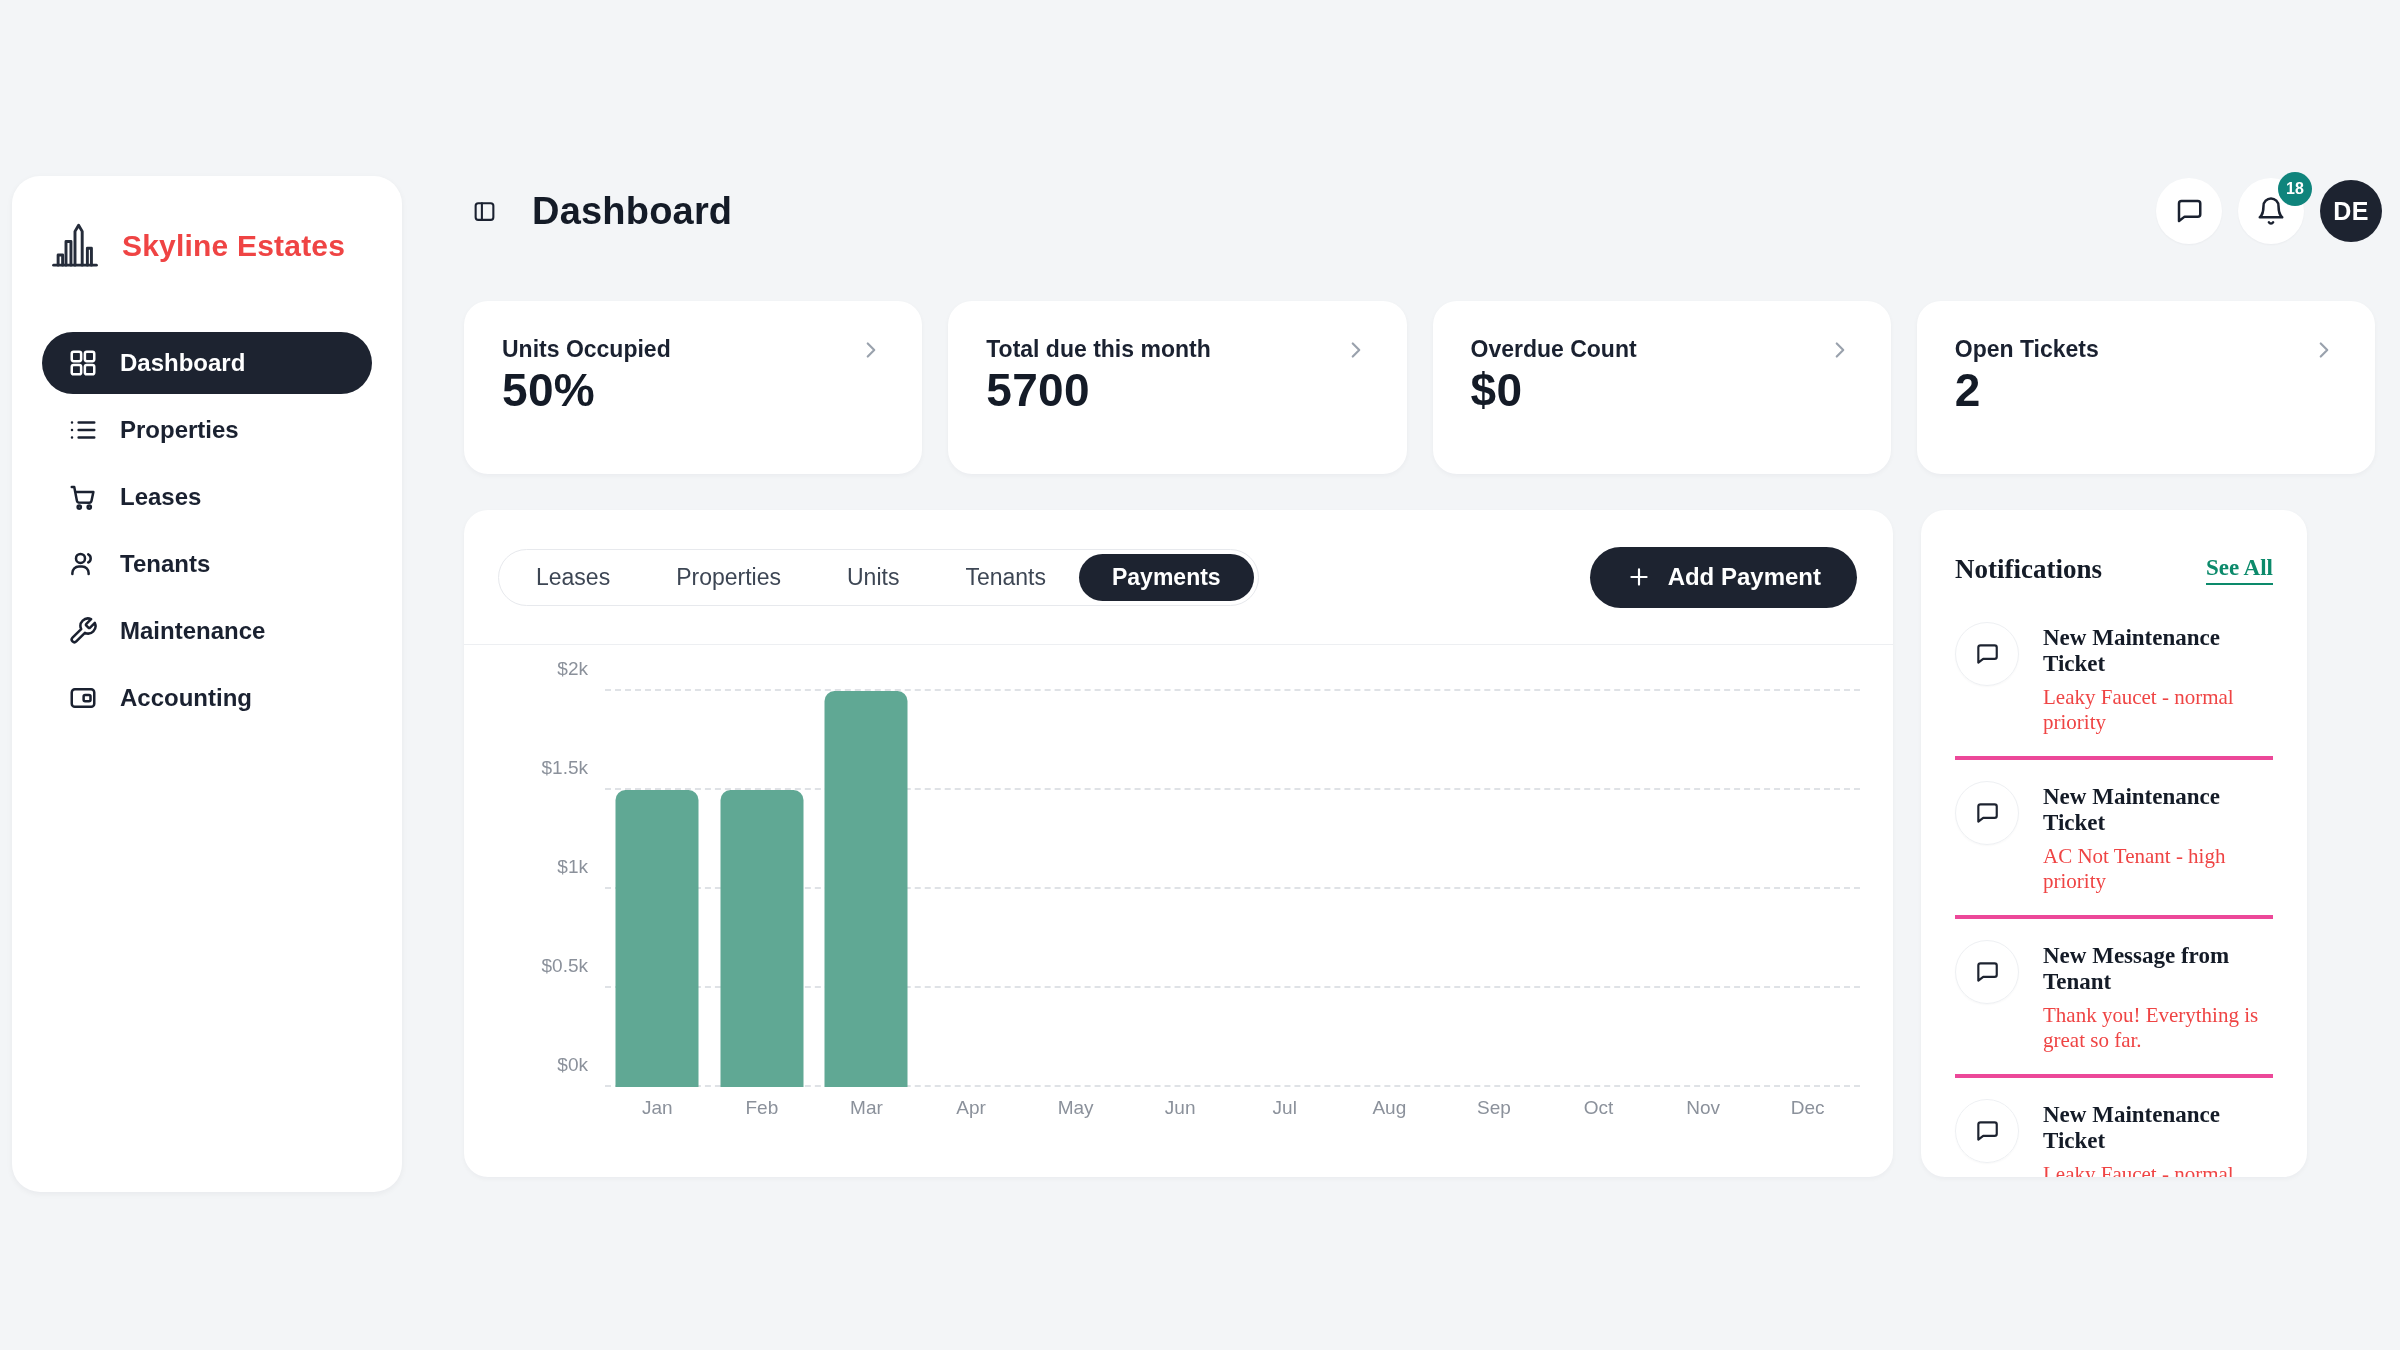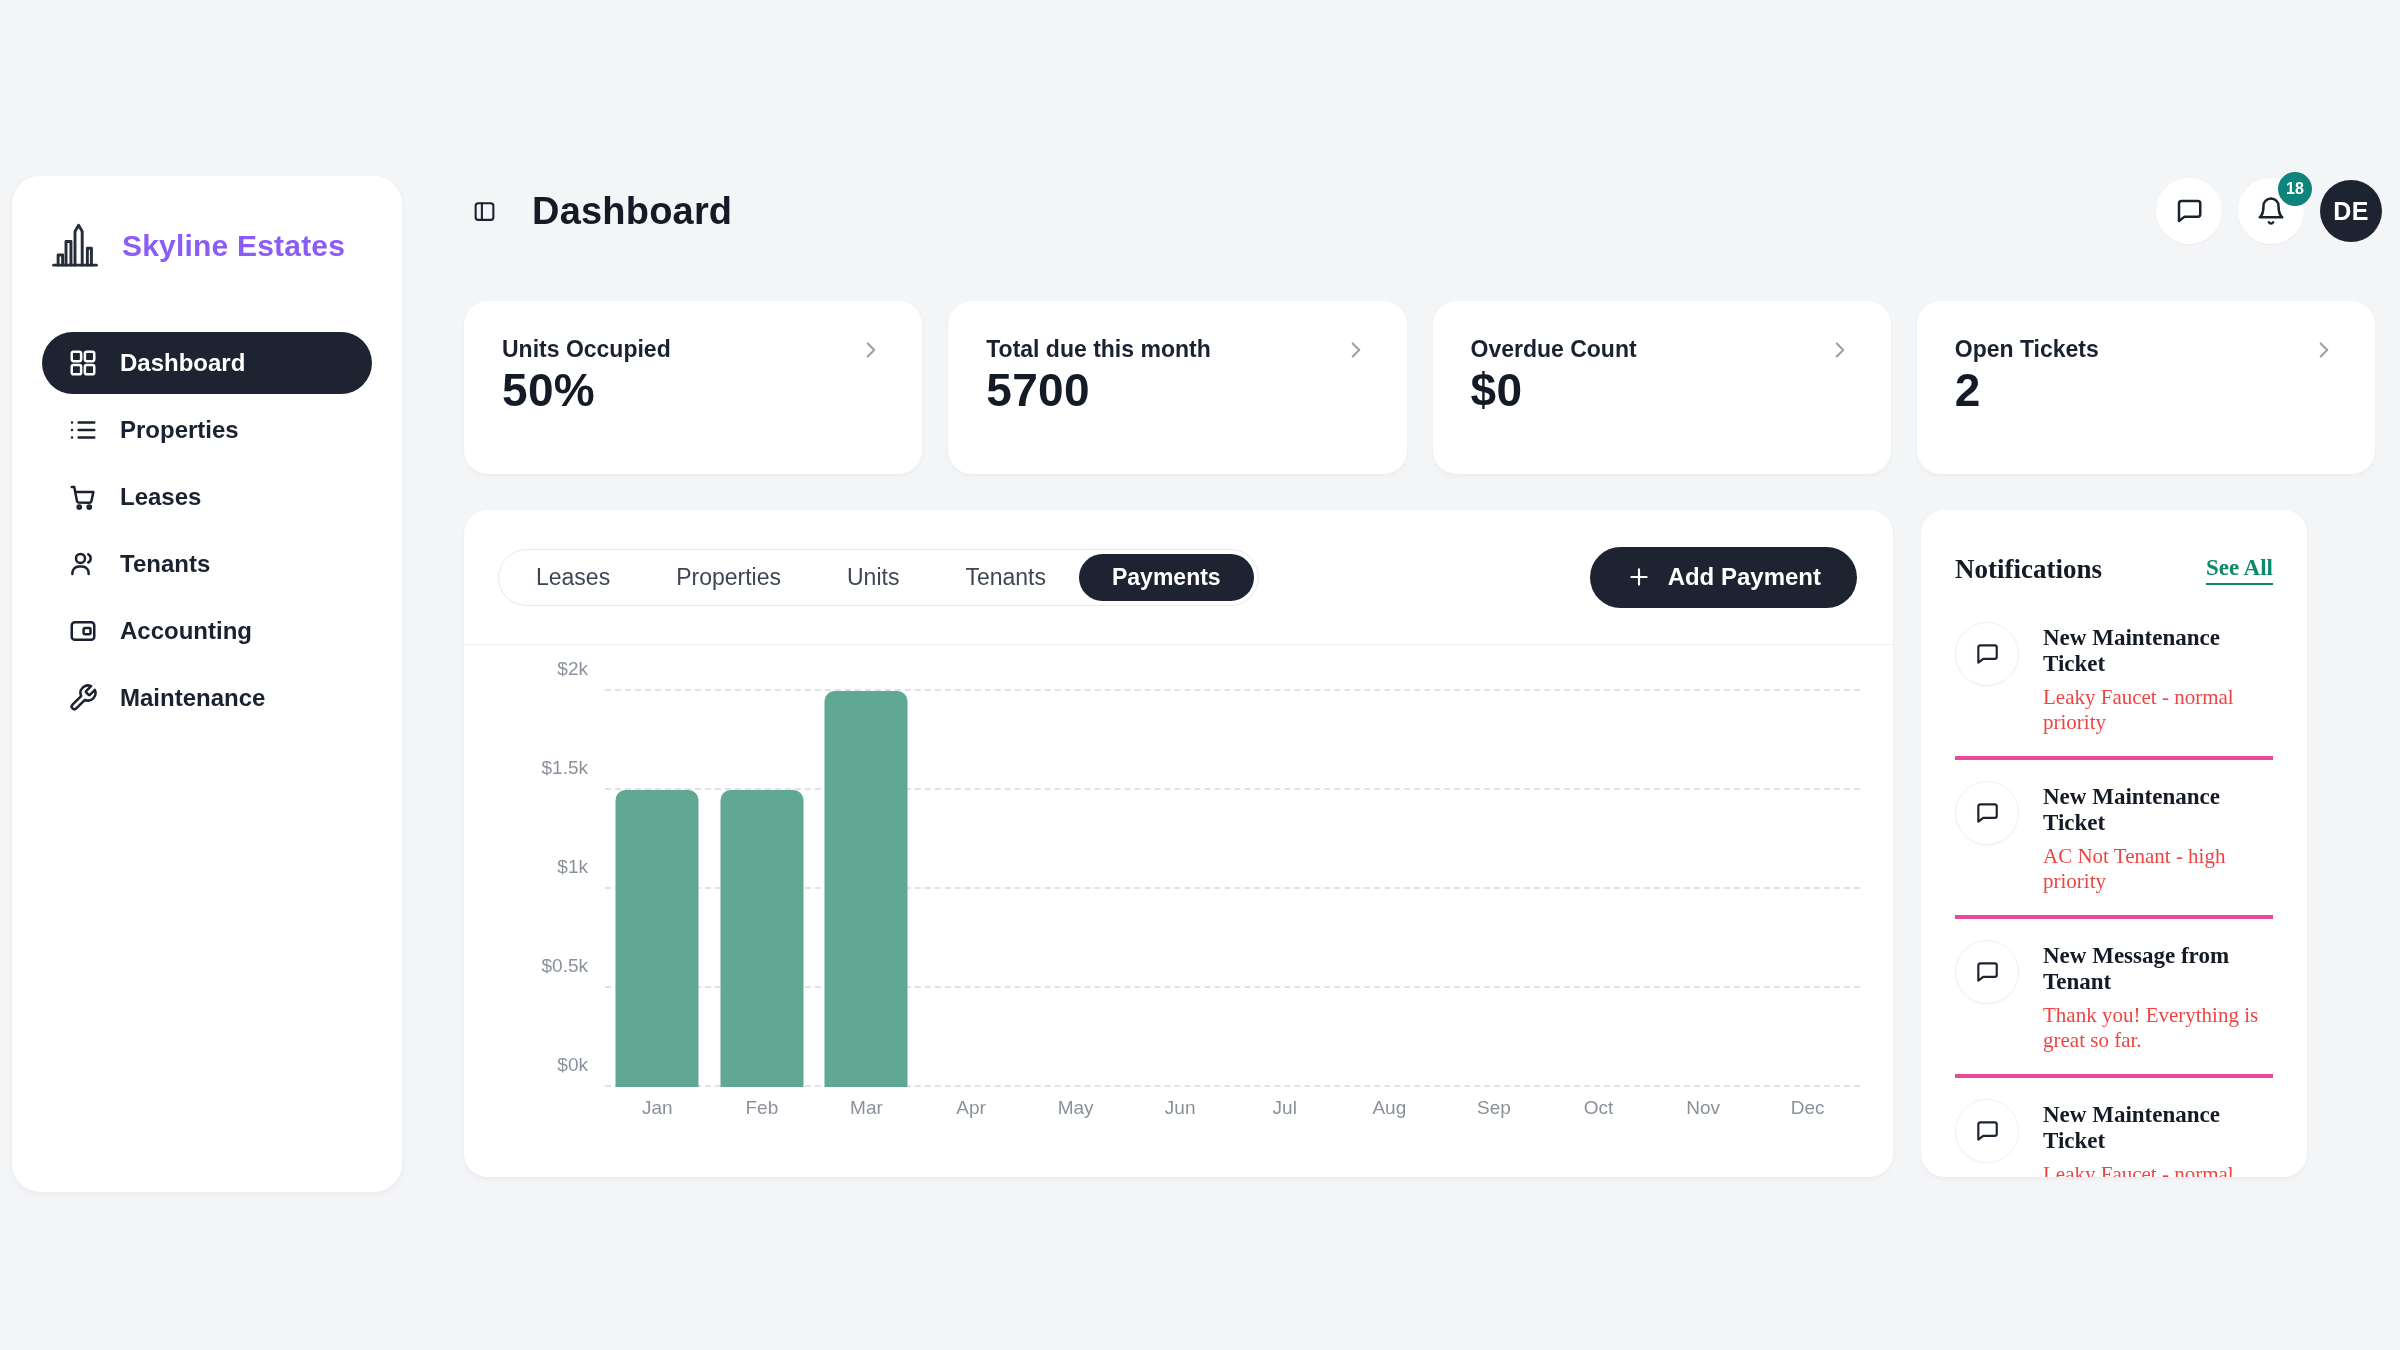--- a/index.html
+++ b/index.html
@@ -15,21 +15,21 @@
 
   
   .sidebar {
     position:absolute; left:12px; top:176px; width:390px; height:1016px;
     background:#ffffff; border-radius:28px;
     box-shadow:0 2px 6px rgba(16,24,40,.05);
     padding:34px 30px;
   }
   .logo-row { display:flex; align-items:center; gap:20px; padding-left:6px; height:72px; }
   .logo-icon { width:54px; height:54px; color:#252c3a; }
-  .brand-name { font-size:30px; font-weight:700; letter-spacing:.2px; color:#8b5cf6; }
+  .brand-name { font-size:30px; font-weight:700; letter-spacing:.2px; color:#ef4444; }
   .nav { margin-top:50px; display:flex; flex-direction:column; gap:5px; }
   .nav-item {
     display:flex; align-items:center; gap:22px;
     height:62px; border-radius:999px; padding:0 26px;
     font-size:24px; font-weight:600; color:#1a2130; cursor:pointer;
   }
   .nav-item .icon { width:30px; height:30px; color:#1a2130; }
   .nav-item.active { background:#1d2330; color:#ffffff; }
   .nav-item.active .icon { color:#ffffff; }
 
@@ -189,33 +189,33 @@
             <circle cx="10" cy="7.5" r="3.6"></circle>
             <path d="M3.5 20v-.8a5.2 5.2 0 0 1 5.2-5.2h2.6a5.2 5.2 0 0 1 5.2 5.2v.8"></path>
             <path d="M16.2 4.3a3.6 3.6 0 0 1 0 6.4"></path>
           </svg>
         </span>
         <span class="nav-label">Tenants</span>
       </div>
       <div class="nav-item">
         <span class="icon">
           <svg viewBox="0 0 24 24" fill="none" stroke="currentColor" stroke-width="2" stroke-linecap="round" stroke-linejoin="round">
+            <path d="M14.7 6.3a1 1 0 0 0 0 1.4l1.6 1.6a1 1 0 0 0 1.4 0l3.77-3.77a6 6 0 0 1-7.94 7.94l-6.91 6.91a2.12 2.12 0 0 1-3-3l6.91-6.91a6 6 0 0 1 7.94-7.94l-3.76 3.76z"></path>
+          </svg>
+        </span>
+        <span class="nav-label">Maintenance</span>
+      </div>
+      <div class="nav-item">
+        <span class="icon">
+          <svg viewBox="0 0 24 24" fill="none" stroke="currentColor" stroke-width="2" stroke-linecap="round" stroke-linejoin="round">
             <rect x="3" y="5" width="18" height="14" rx="2.5"></rect>
             <rect x="12.5" y="9.5" width="5.5" height="5" rx="1.2"></rect>
           </svg>
         </span>
         <span class="nav-label">Accounting</span>
-      </div>
-      <div class="nav-item">
-        <span class="icon">
-          <svg viewBox="0 0 24 24" fill="none" stroke="currentColor" stroke-width="2" stroke-linecap="round" stroke-linejoin="round">
-            <path d="M14.7 6.3a1 1 0 0 0 0 1.4l1.6 1.6a1 1 0 0 0 1.4 0l3.77-3.77a6 6 0 0 1-7.94 7.94l-6.91 6.91a2.12 2.12 0 0 1-3-3l6.91-6.91a6 6 0 0 1 7.94-7.94l-3.76 3.76z"></path>
-          </svg>
-        </span>
-        <span class="nav-label">Maintenance</span>
       </div>
     </nav>
 </aside>
 
 <header class="header">
   <div class="panel-toggle">
     <span class="icon">
       <svg viewBox="0 0 24 24" fill="none" stroke="currentColor" stroke-width="2" stroke-linecap="round" stroke-linejoin="round">
         <rect x="3.5" y="4" width="17" height="16" rx="2.5"></rect>
           <path d="M9.5 4v16"></path>

